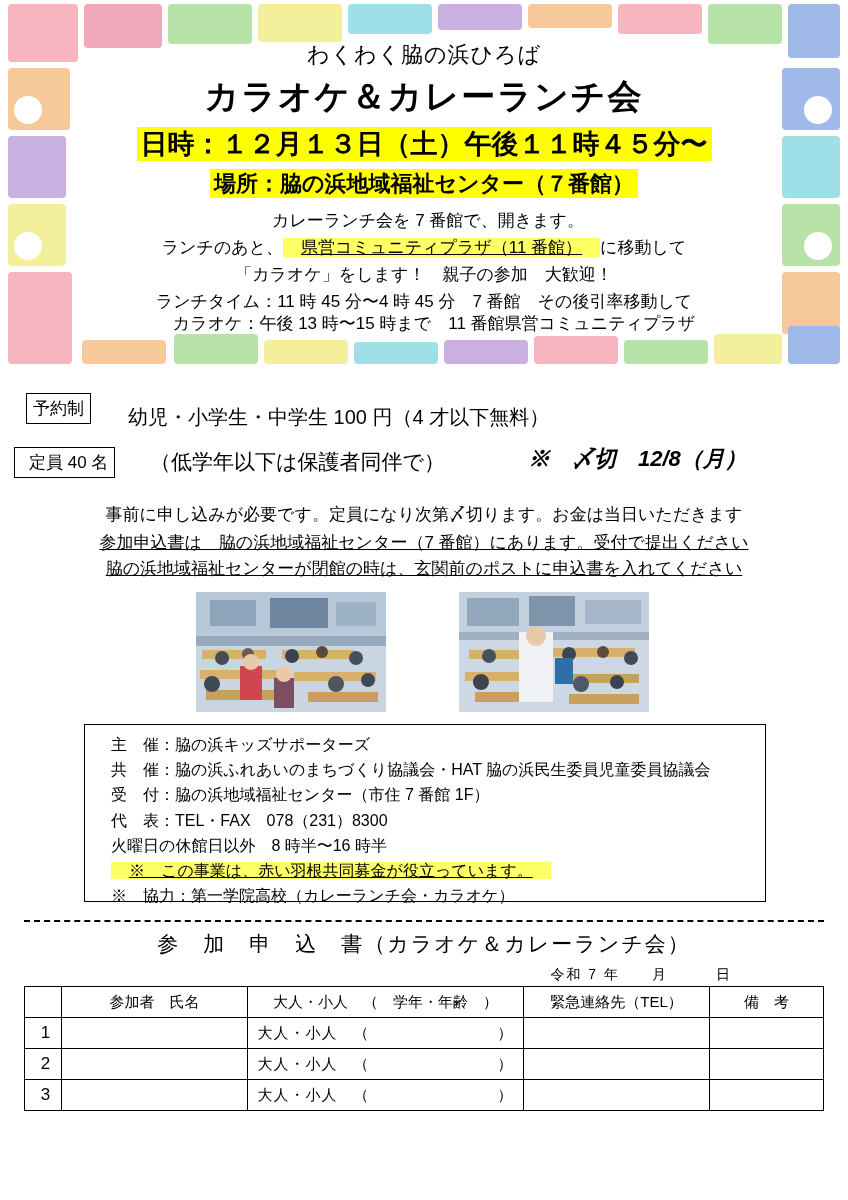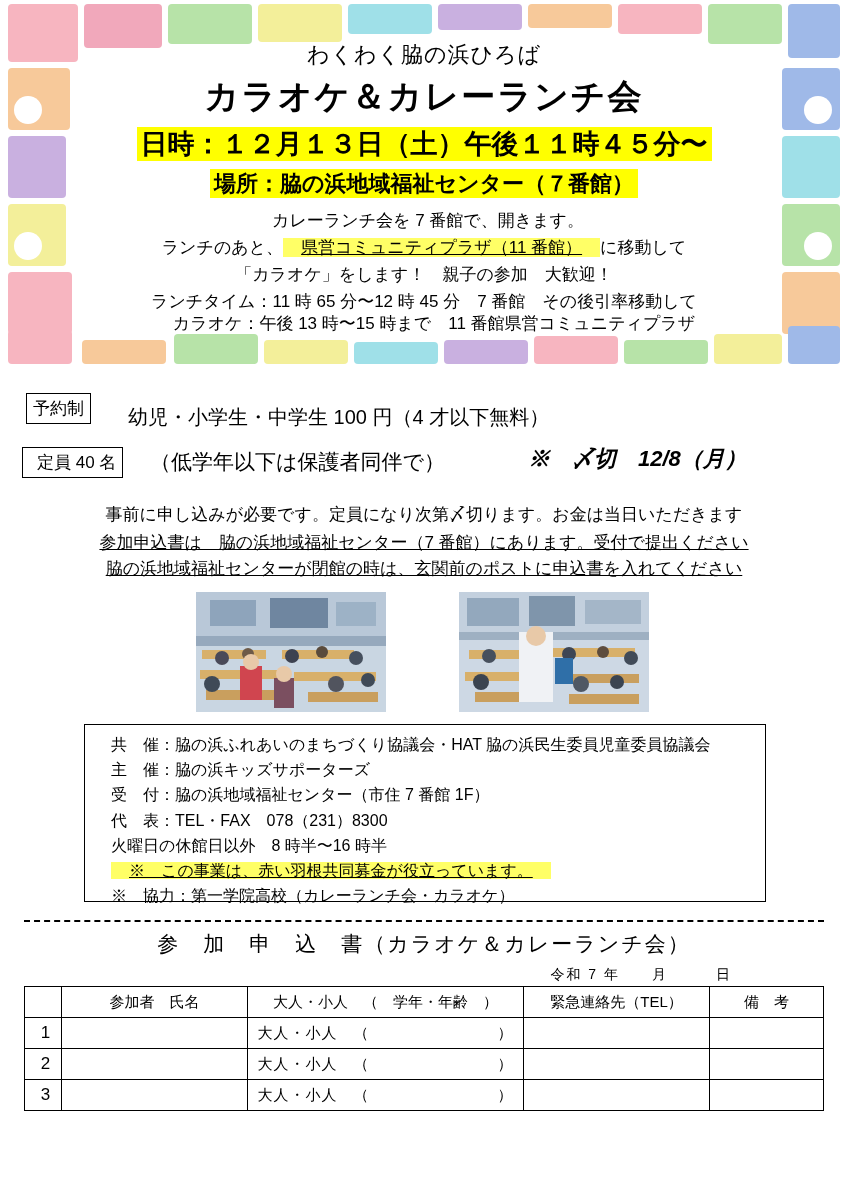--- a/index.html
+++ b/index.html
@@ -78,21 +78,21 @@
   .t-l5 { position:absolute; left:0; right:0; top:312px; font-size:17px;padding-left:20px;}
 
   .boxlabel {
     position: absolute;
     border: 1px solid #000;
     font-size: 17px;
     padding: 3px 6px;
     background: #fff;
   }
   #reserve-box { left: 26px; top: 393px; }
-  #cap-box { left: 22px; top: 447px; padding-left: 14px; }
+  #cap-box { left: 14px; top: 447px; padding-left: 14px; }
 
   .fee-1 {
     position: absolute;
     left: 150px;
     top: 371px;
     font-size: 24px;
     letter-spacing: 1px;
   }
   .fee-2 {
     position: absolute;
@@ -250,21 +250,21 @@
   </div>
   <div class="t-where center">
     <span class="hl">場所：脇の浜地域福祉センター（７番館）</span>
   </div>
 
   <div class="t-l1 center">カレーランチ会を 7 番館で、開きます。</div>
   <div class="t-l2 center">
     <span>ランチのあと、</span><span class="hl2">県営コミュニティプラザ（11 番館）</span><span>に移動して</span>
   </div>
   <div class="t-l3 center">「カラオケ」をします！　親子の参加　大歓迎！</div>
-  <div class="t-l4 center">ランチタイム：11 時 65 分〜12 時 45 分　7 番館　その後引率移動して</div>
+  <div class="t-l4 center">ランチタイム：11 時 45 分〜4 時 45 分　7 番館　その後引率移動して</div>
   <div class="t-l5 center">カラオケ：午後 13 時〜15 時まで　11 番館県営コミュニティプラザ</div>
 
   <div class="boxlabel" id="reserve-box">予約制</div>
   <div class="boxlabel" id="cap-box">定員 40 名</div>
 
   <div class="fee-2">幼児・小学生・中学生  100 円（4 才以下無料）</div>
   <div class="note-guard">（低学年以下は保護者同伴で）</div>
   <div class="deadline">※　〆切　12/8（月）</div>
 
   <div class="p1 center">事前に申し込みが必要です。定員になり次第〆切ります。お金は当日いただきます</div>
@@ -324,22 +324,22 @@
       <circle cx="144" cy="60" r="6" fill="#5d4c3d"></circle>
       <circle cx="172" cy="66" r="7" fill="#414b58"></circle>
       <circle cx="22" cy="90" r="8" fill="#3b4450"></circle>
       <circle cx="122" cy="92" r="8" fill="#4f5864"></circle>
       <circle cx="158" cy="90" r="7" fill="#3b4450"></circle>
       <rect x="96" y="66" width="18" height="26" fill="#2f6fa8"></rect>
     </svg>
   </div>
 
   <div class="infobox">
+    <div class="infoline">主　催：脇の浜キッズサポーターズ</div>
     <div class="infoline">共　催：脇の浜ふれあいのまちづくり協議会・HAT 脇の浜民生委員児童委員協議会</div>
-    <div class="infoline">主　催：脇の浜キッズサポーターズ</div>
     <div class="infoline">受　付：脇の浜地域福祉センター（市住 7 番館 1F）</div>
     <div class="infoline">代　表：TEL・FAX　078（231）8300</div>
     <div class="infoline">火曜日の休館日以外　8 時半〜16 時半</div>
     <div class="infoline">
       <span class="hl2">※　この事業は、赤い羽根共同募金が役立っています。</span>
     </div>
     <div class="infoline">※　協力：第一学院高校（カレーランチ会・カラオケ）</div>
   </div>
 
   <div class="divider"></div>

